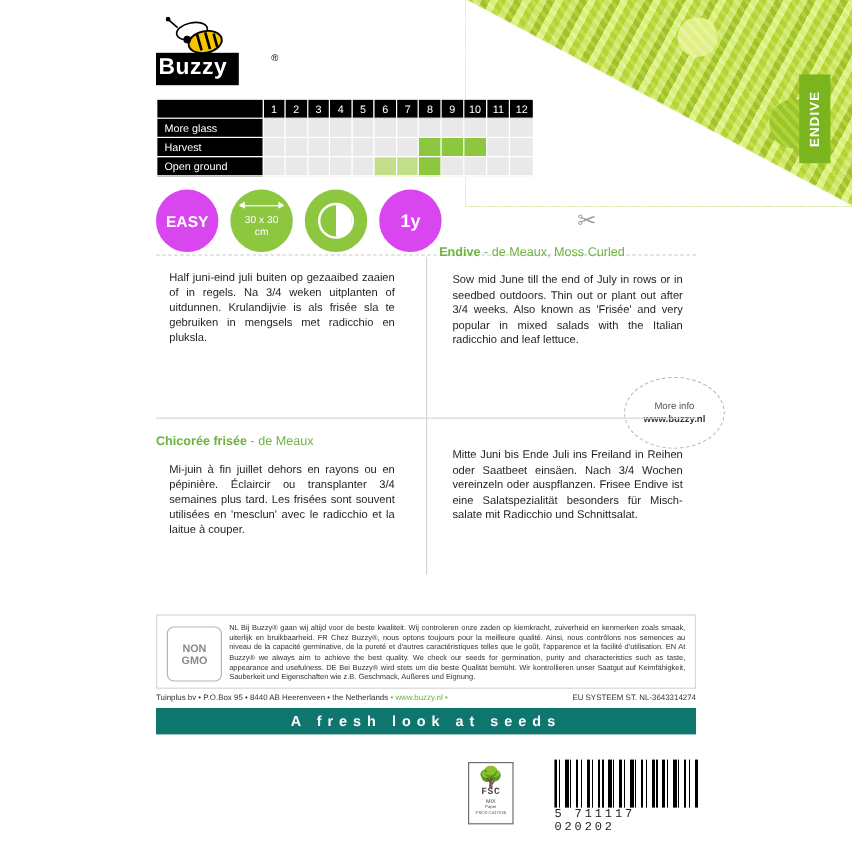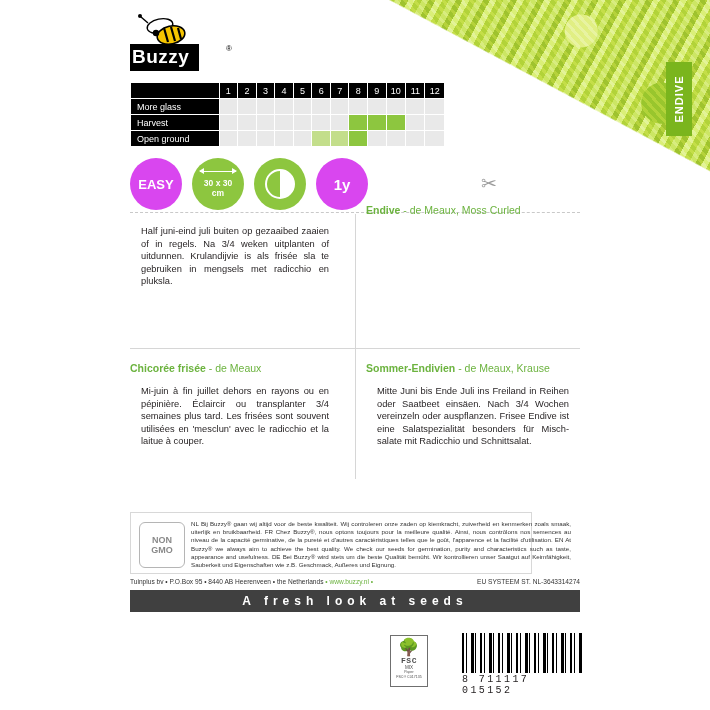--- a/index.html
+++ b/index.html
@@ -81,21 +81,21 @@
   .circ.easy{left:0;font-size:13px;}
   .circ.year{left:186px;font-size:15px;}
   .circ.sun{left:124px;background:#8dc63f;}
   .sunface{position:relative;width:30px;height:30px;border-radius:50%;
     background:conic-gradient(#fff 0 50%, #8dc63f 50% 100%);
     border:2px solid #fff;box-sizing:border-box;}
   .spacing{
     position:absolute;left:62px;top:0;width:52px;height:52px;
     border-radius:50%;background:#8dc63f;color:#fff;
     display:flex;align-items:center;justify-content:center;text-align:center;
-    font-size:8.5px;line-height:10px;font-weight:bold;
+    font-size:8.5px;line-height:10px;font-weight:normal;
   }
   .spacing .arrows{position:absolute;top:13px;left:8px;width:36px;height:1px;background:#fff;}
   .spacing .arrows:before,.spacing .arrows:after{
     content:"";position:absolute;top:-3px;width:0;height:0;
     border-top:3.5px solid transparent;border-bottom:3.5px solid transparent;}
   .spacing .arrows:before{left:-1px;border-right:5px solid #fff;}
   .spacing .arrows:after{right:-1px;border-left:5px solid #fff;}
   .spacing .txt{margin-top:7px;}
 
   .moreinfo{
@@ -117,21 +117,21 @@
   .b2{left:366px;top:204px;width:214px;}
   .b3{left:130px;top:362px;}
   .b4{left:366px;top:362px;width:214px;}
 
   .btitle{font-size:10.5px;font-weight:bold;color:#6cb33f;margin:0 0 5px 0;}
   .btitle .sub{font-weight:normal;color:#6cb33f;}
   .btext{font-size:9.3px;line-height:12.6px;color:#231f20;text-align:justify;margin:11px;}
 
   
   .legal{
-    position:absolute;left:130px;top:512px;width:402px;height:62px;
+    position:absolute;left:130px;top:512px;width:450px;height:62px;
     border:1px solid #d8d8d8;box-sizing:border-box;
   }
   .nongmo{
     position:absolute;left:8px;top:9px;width:44px;height:44px;
     border:1.5px solid #b5b5b5;border-radius:6px;
     display:flex;flex-direction:column;align-items:center;justify-content:center;
     color:#8a8a8a;font-size:9px;font-weight:bold;line-height:10px;text-align:center;
   }
   .legal p{
     position:absolute;left:60px;top:7px;width:380px;margin:0;
@@ -139,21 +139,21 @@
   }
   .addr{
     position:absolute;left:130px;top:578px;width:450px;
     font-size:6.6px;color:#333;
   }
   .addr .mid{color:#6cb33f;}
   .addr .r{float:right;}
 
   .blackbar{
     position:absolute;left:130px;top:590px;width:450px;height:22px;
-    background:#404040;color:#fff;display:flex;align-items:center;justify-content:center;
+    background:#0f766e;color:#fff;display:flex;align-items:center;justify-content:center;
     font-size:12px;letter-spacing:5px;font-weight:bold;
   }
 
   
   .fsc{
     position:absolute;left:390px;top:635px;width:38px;height:52px;
     border:1px solid #6f6f6f;box-sizing:border-box;
     font-size:5px;color:#4d4d4d;text-align:center;
   }
   .fsc .tree{font-size:17px;line-height:17px;margin-top:3px;color:#4d4d4d;}
@@ -268,51 +268,52 @@
         <div>30 x 30</div>
         <div>cm</div>
       </div>
     </div>
     <div class="circ sun">
       <div class="sunface"></div>
     </div>
     <div class="circ year">
       <span>1y</span>
     </div>
+    <div class="moreinfo">
+      <span>More info</span>
+      <b>www.buzzy.nl</b>
+    </div>
   </div>
   <div class="scissors">✂</div>
   <div class="cutline"></div>
 
   <div class="divider-v"></div>
   <div class="divider-h"></div>
 
   <div class="block b1">
     <p class="btext">Half juni-eind juli buiten op gezaaibed zaaien of in regels. Na 3/4 weken uitplanten of uitdunnen. Krulandijvie is als frisée sla te gebruiken in mengsels met radicchio en pluksla.</p>
   </div>
 
   <div class="block b2">
     <div class="btitle">
       <span>Endive</span>
       <span class="sub">- de Meaux, Moss Curled</span>
     </div>
+    <p class="btext">Sow mid June till the end of July in rows or in seedbed outdoors. Thin out or plant out after 3/4 weeks. Also known as 'Frisée' and very popular in mixed salads with the Italian radicchio and leaf lettuce.</p>
   </div>
 
   <div class="block b3">
     <div class="btitle">
       <span>Chicorée frisée</span>
       <span class="sub">- de Meaux</span>
     </div>
     <p class="btext">Mi-juin à fin juillet dehors en rayons ou en pépinière. Éclaircir ou transplanter 3/4 semaines plus tard. Les frisées sont souvent utilisées en 'mesclun' avec le radicchio et la laitue à couper.</p>
   </div>
 
   <div class="block b4">
-    <div class="btitle">
-      <span>Sommer-Endivien</span>
-      <span class="sub">- de Meaux, Krause</span>
-    </div>
     <p class="btext">Mitte Juni bis Ende Juli ins Freiland in Reihen oder Saatbeet einsäen. Nach 3/4 Wochen vereinzeln oder auspflanzen. Frisee Endive ist eine Salatspezialität besonders für Misch-salate mit Radicchio und Schnittsalat.</p>
   </div>
 
   <div class="legal">
     <div class="nongmo">
       <span>NON</span>
       <span>GMO</span>
     </div>
     <p>NL Bij Buzzy® gaan wij altijd voor de beste kwaliteit. Wij controleren onze zaden op kiemkracht, zuiverheid en kenmerken zoals smaak, uiterlijk en bruikbaarheid. FR Chez Buzzy®, nous optons toujours pour la meilleure qualité. Ainsi, nous contrôlons nos semences au niveau de la capacité germinative, de la pureté et d'autres caractéristiques telles que le goût, l'apparence et la facilité d'utilisation. EN At Buzzy® we always aim to achieve the best quality. We check our seeds for germination, purity and characteristics such as taste, appearance and usefulness. DE Bei Buzzy® wird stets um die beste Qualität bemüht. Wir kontrollieren unser Saatgut auf Keimfähigkeit, Sauberkeit und Eigenschaften wie z.B. Geschmack, Außeres und Eignung.</p>
   </div>
@@ -331,15 +332,15 @@
     <div class="tree">🌳</div>
     <div class="fscw">FSC</div>
     <div class="mix">MIX</div>
     <div class="small">Paper</div>
     <div class="small">FSC® C017135</div>
   </div>
 
   <div class="barcode">
     <div class="bars"></div>
   </div>
-  <div class="barnum">8 711117 015152</div>
+  <div class="barnum">5 711117 020202</div>
 
 </div>
 
 </body></html>

